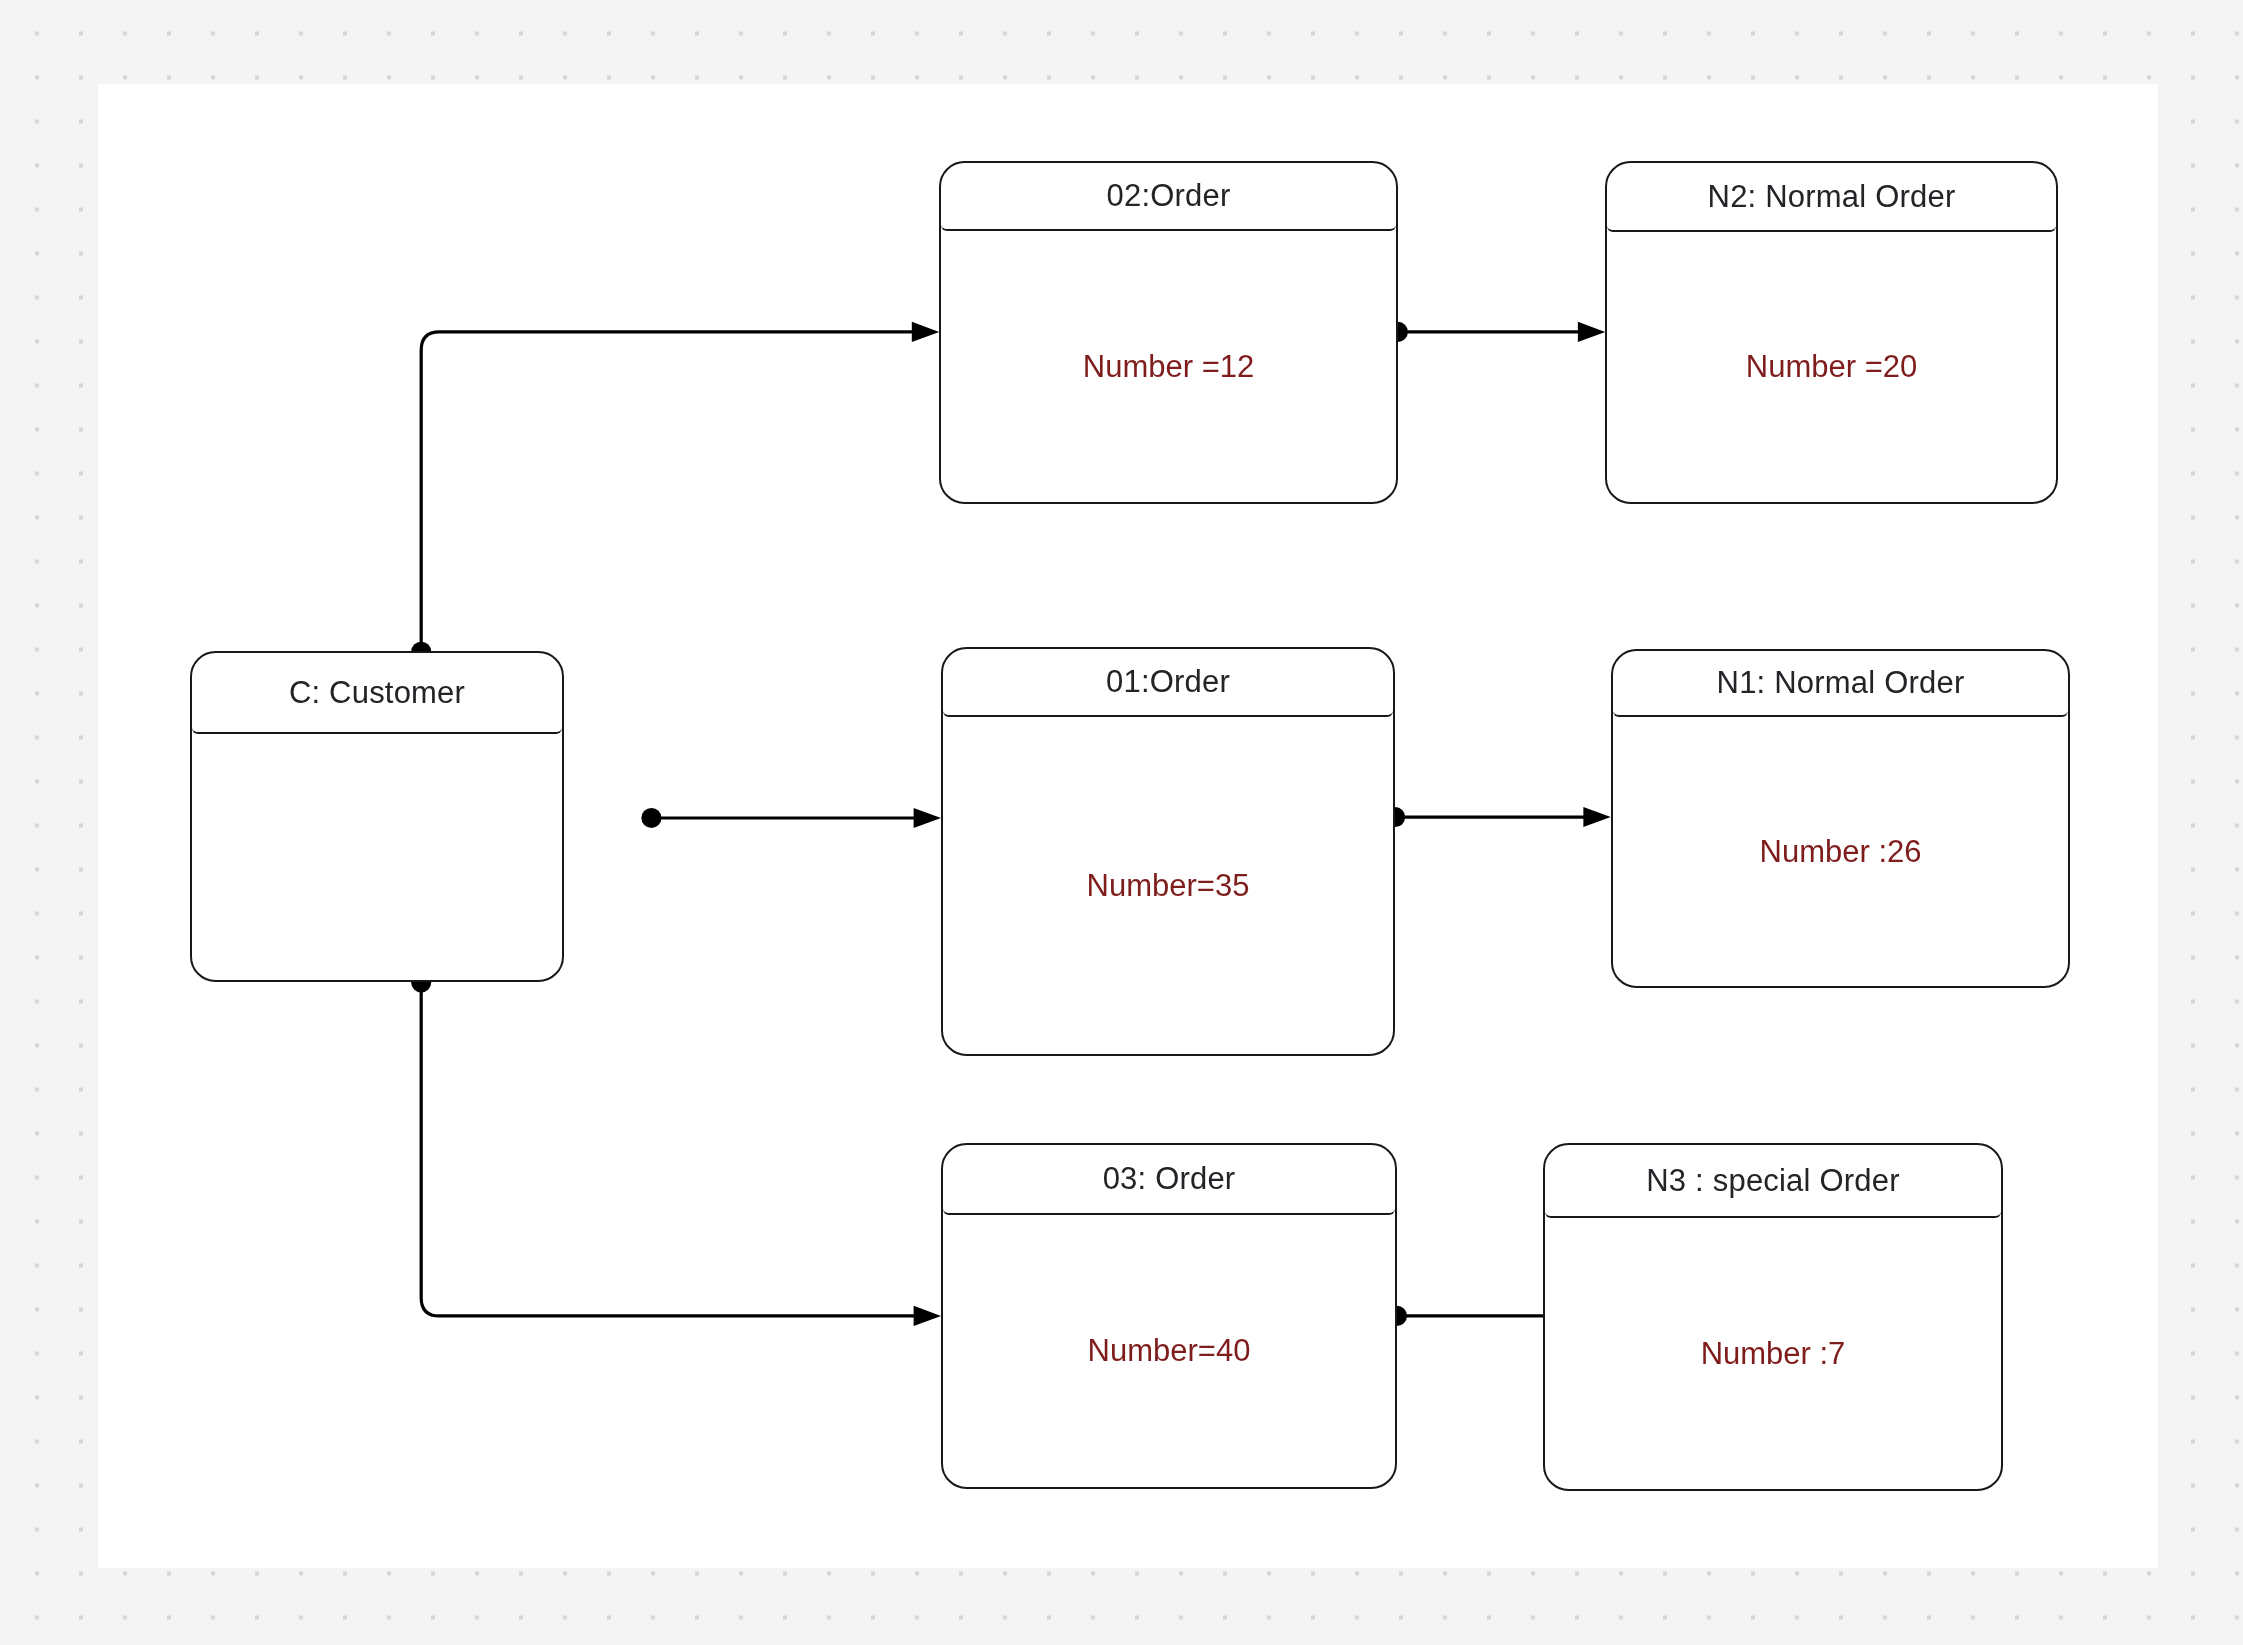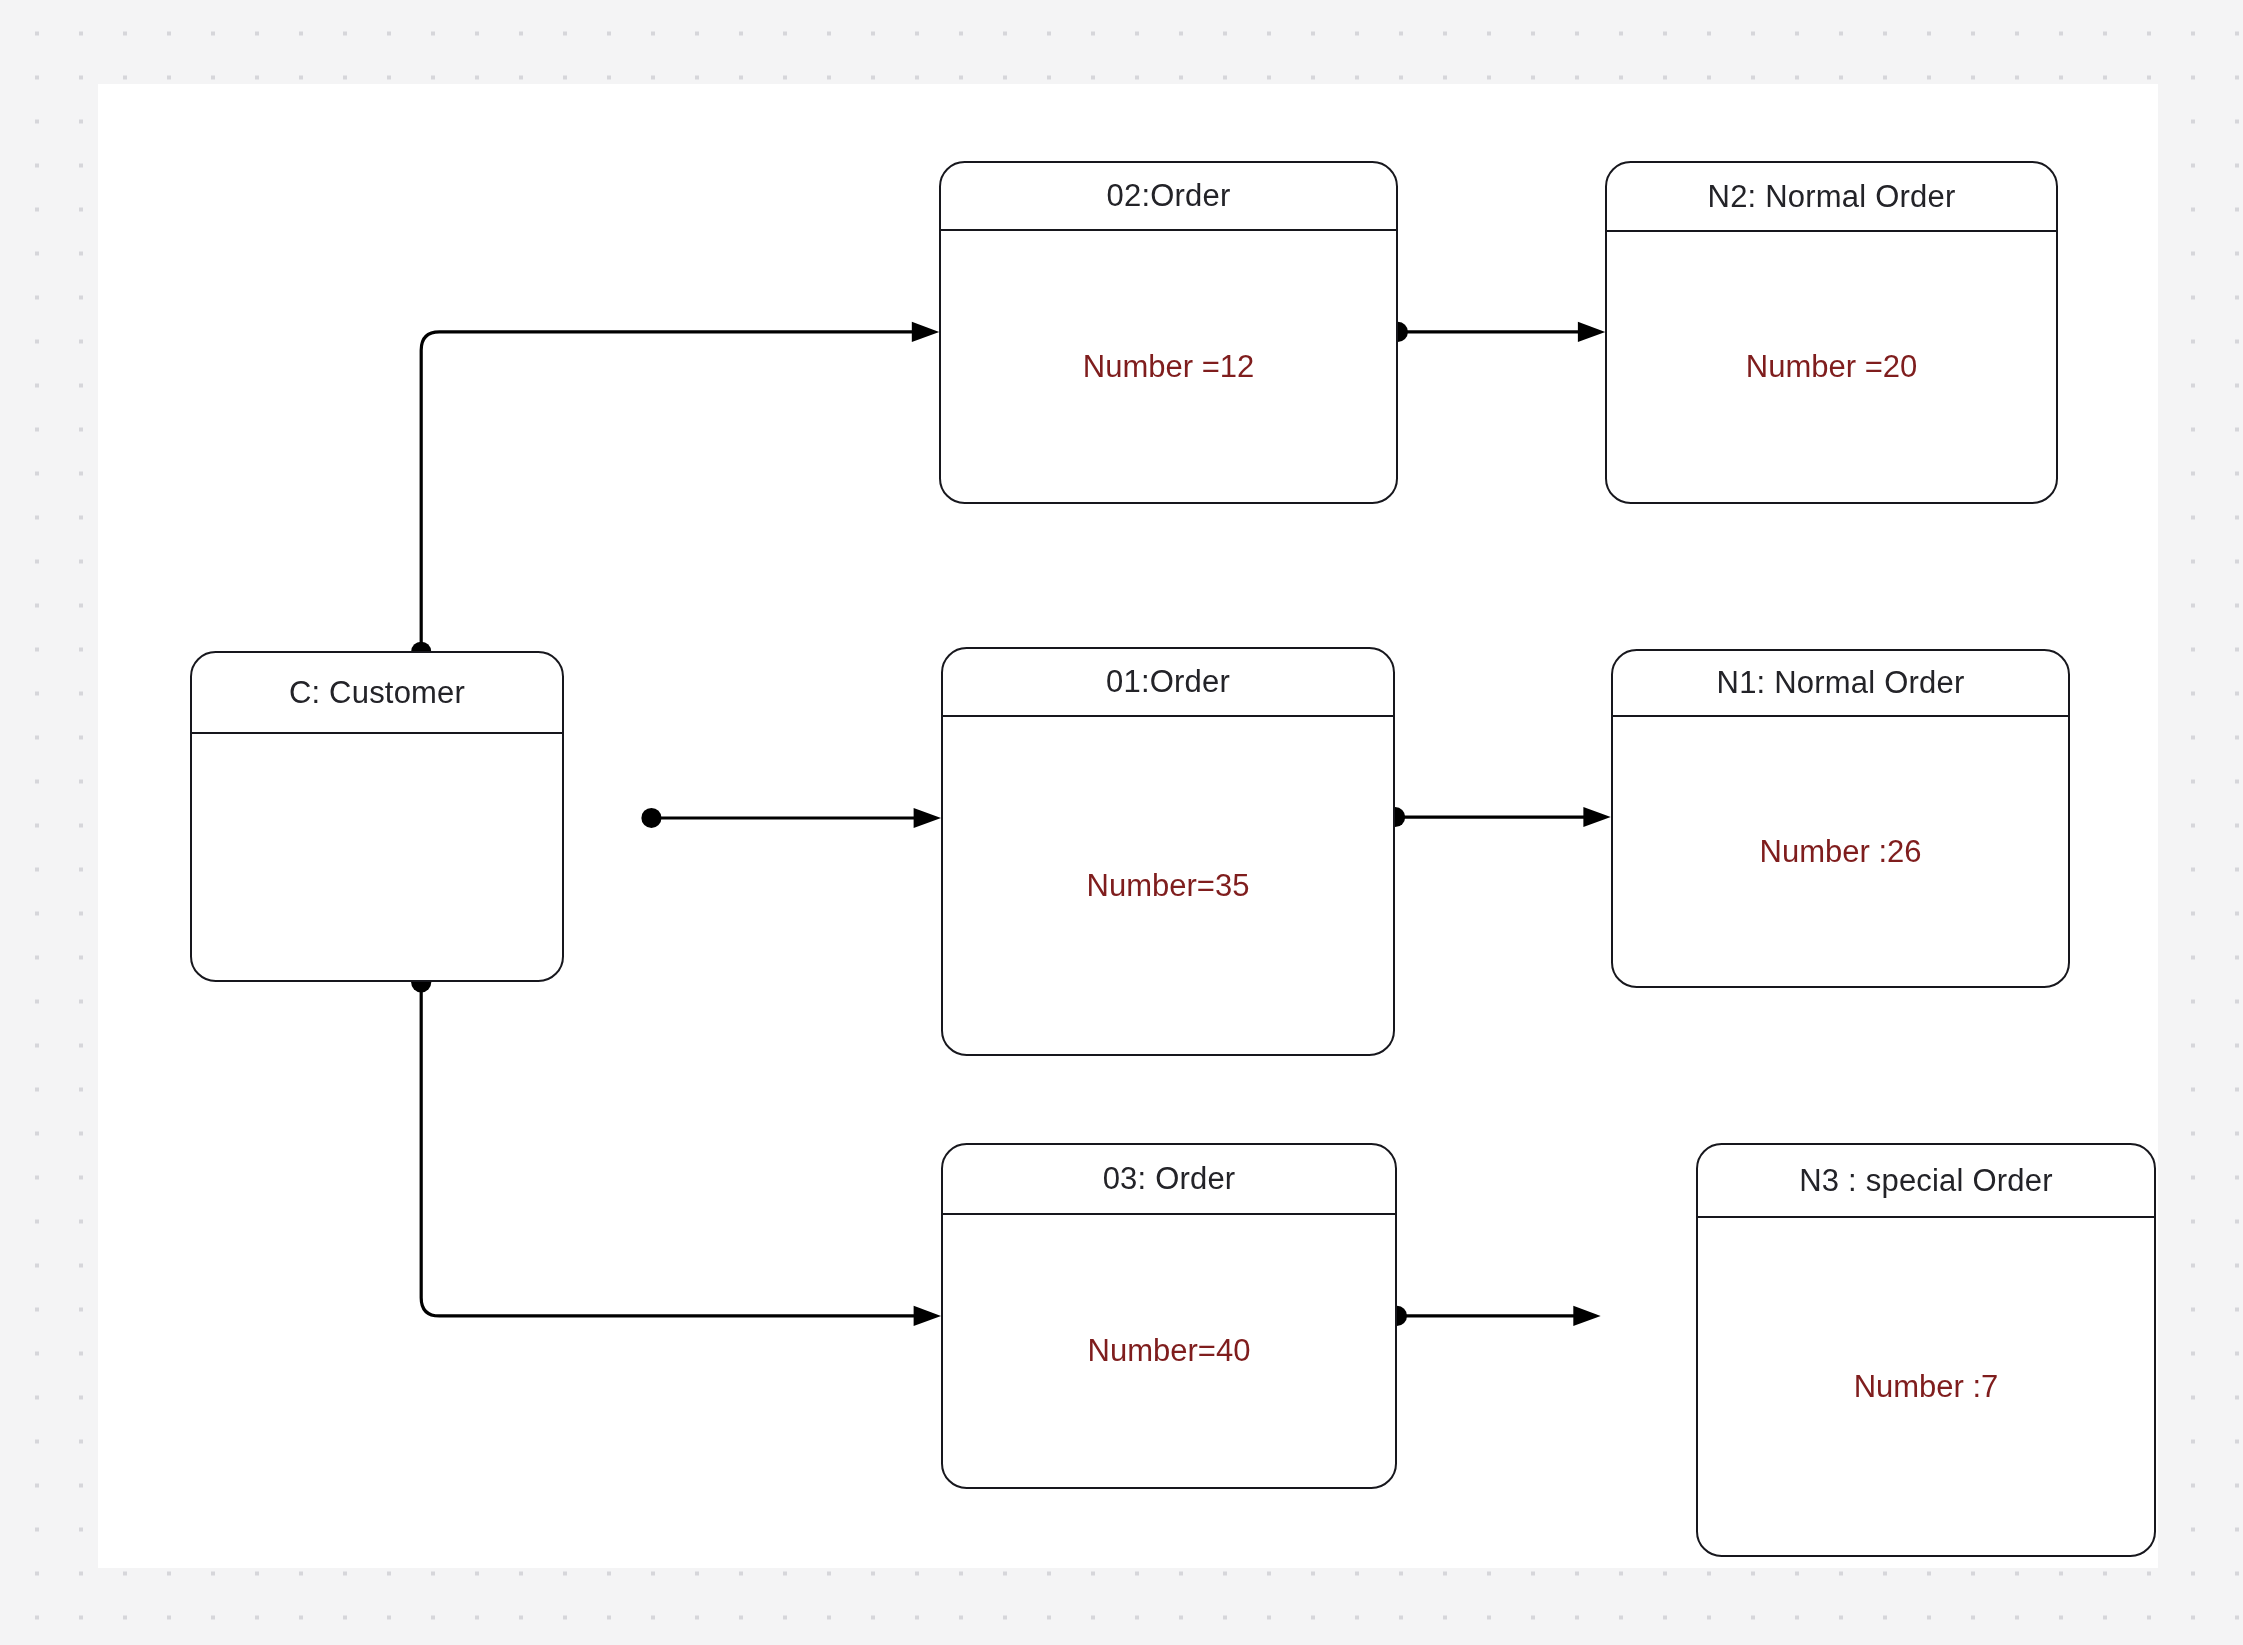--- a/index.html
+++ b/index.html
@@ -24,20 +24,21 @@
     background:#ffffff;
     border:2.3px solid #17171d;
     border-radius:25.6px;
     box-sizing:border-box;
     display:flex;flex-direction:column;
   }
   .node-header{
     border-bottom:2.3px solid #17171d;
     display:flex;align-items:center;justify-content:center;
     flex:0 0 auto;
+    border-radius:6px;
   }
   .node-title{
     font-size:31px;color:#232328;letter-spacing:0.2px;white-space:pre;
   }
   .node-body{
     flex:1 1 auto;
     display:flex;align-items:center;justify-content:center;
   }
   .node-attr{
     font-size:31px;color:#7f1d1d;white-space:pre;
@@ -134,21 +135,21 @@
 
 <div class="node" style="left:941px;top:1143px;width:456px;height:346px;">
   <div class="node-header" style="height:68px;">
     <span class="node-title">03: Order</span>
   </div>
   <div class="node-body">
     <span class="node-attr">Number=40</span>
   </div>
 </div>
 
-<div class="node" style="left:1696px;top:1143px;width:460px;height:414px;justify-content:space-between;">
+<div class="node" style="left:1543px;top:1143px;width:460px;height:348px;justify-content:space-between;">
   <div class="node-header" style="height:71px;">
     <span class="node-title">N3 : special Order</span>
   </div>
   <div class="node-body">
     <span class="node-attr">Number :7</span>
   </div>
 </div>
 
 
 </body></html>

